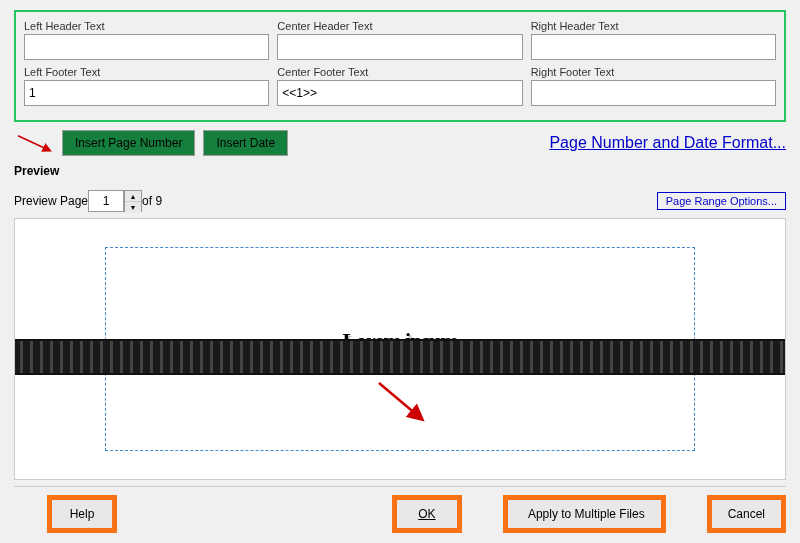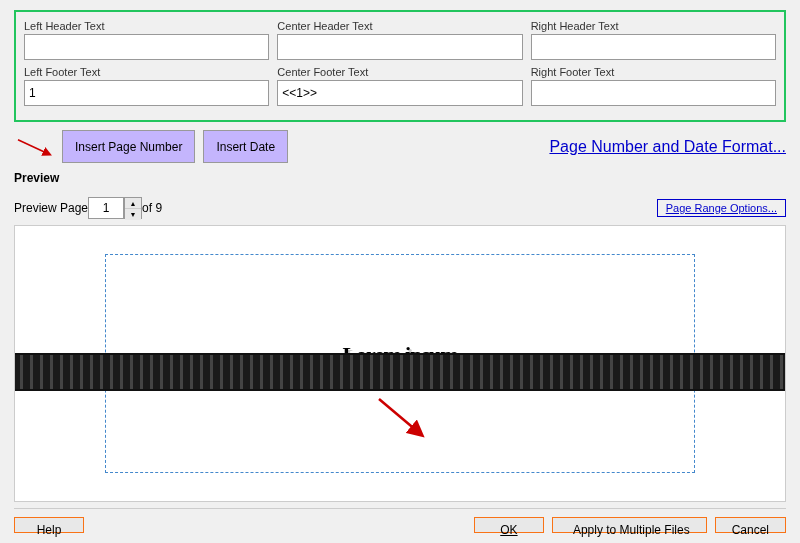--- a/index.html
+++ b/index.html
@@ -52,26 +52,26 @@
       align-items: center;
       gap: 8px;
       margin-bottom: 8px;
       position: relative;
     }
     .arrow-red {
       width: 40px;
       height: 24px;
     }
     .btn {
-      background: #c4b5fd;
+      background: #15803d;
       border: 1px solid #999;
       padding: 4px 12px;
       cursor: pointer;
       font-size: 12px;
-      height: 33px;
+      height: 26px;
     }
     .link-btn {
       background: none;
       border: none;
       color: #0000cc;
       cursor: pointer;
       font-size: 16px;
       text-decoration: underline;
       margin-left: auto;
     }
@@ -124,21 +124,20 @@
       font-size: 12px;
     }
     .page-range-btn {
       margin-left: auto;
       background: none;
       border: 1px solid #0000cc;
       color: #0000cc;
       cursor: pointer;
       font-size: 11px;
       padding: 2px 8px;
-      text-decoration: underline;
     }
     .preview-canvas {
       flex: 1;
       background: white;
       border: 1px solid #ccc;
       position: relative;
       overflow: hidden;
     }
     
     .margin-line-top {
@@ -190,26 +189,27 @@
     .bottom-bar {
       display: flex;
       align-items: center;
       gap: 8px;
       padding-top: 8px;
       border-top: 1px solid #ccc;
       margin-top: 6px;
     }
     .bottom-btn {
       background: #e8e8e8;
-      border: 1px solid #f97316;
+      border: 5px solid #f97316;
       padding: 5px 16px;
       cursor: pointer;
       font-size: 12px;
       min-width: 70px;
-      height: 16px;
+      height: 38px;
+      margin-left: 33px;
     }
     .spacer { flex: 1; }
     .underlined { text-decoration: underline; }
     
     .center-band {
       position: absolute;
       left: 0;
       right: 0;
       top: 46%;
       height: 14%;

